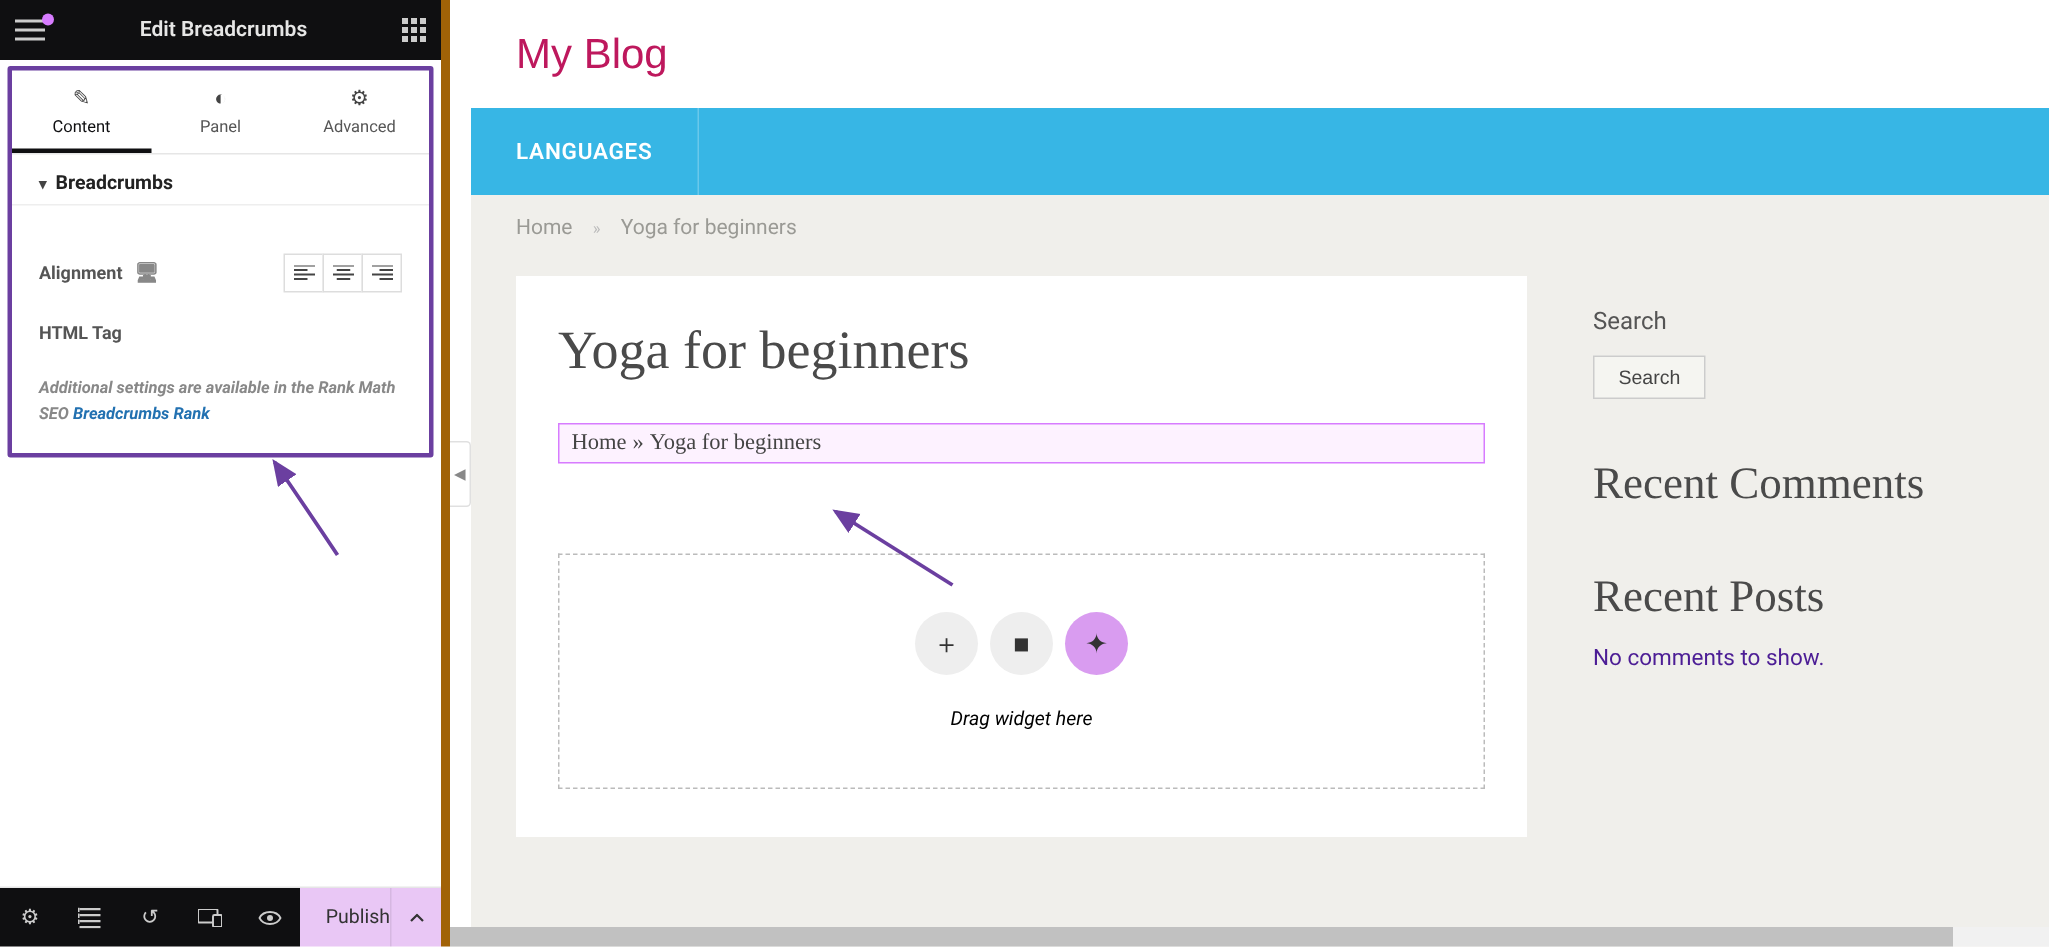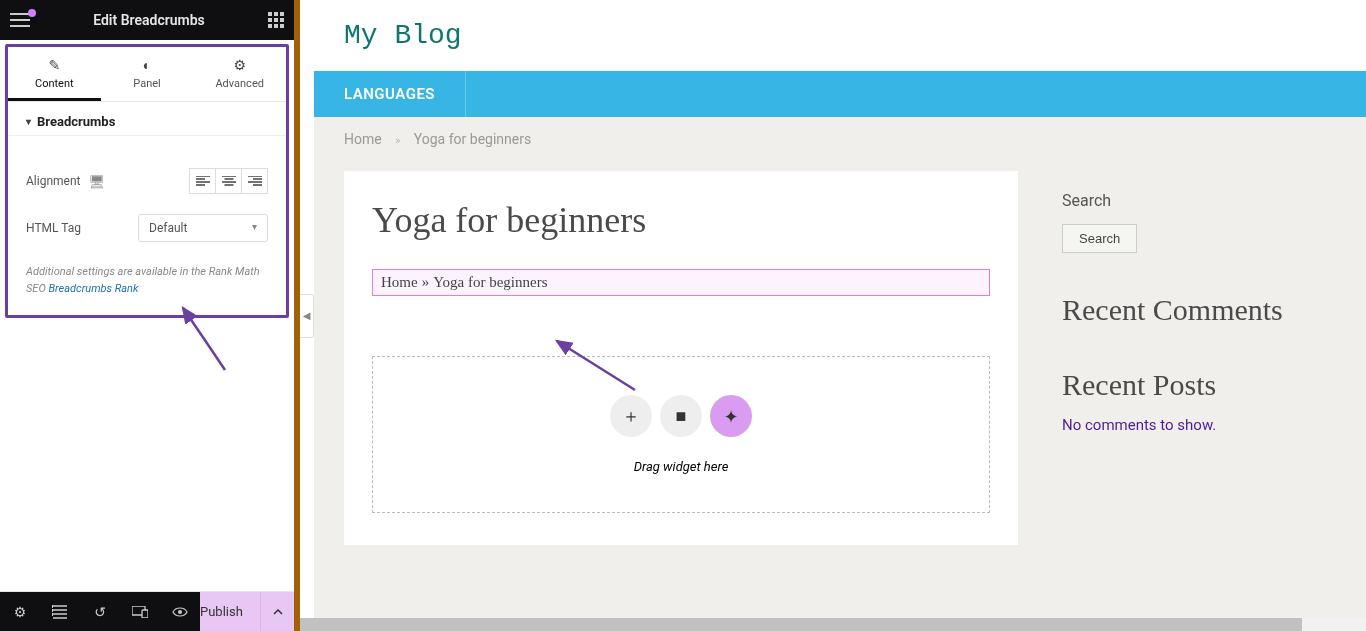--- a/index.html
+++ b/index.html
@@ -15,48 +15,48 @@
 .sidebar-title { font-size: 14px; font-weight: 600; color: #e6e6e6; }
 .apps-icon { width: 16px; height: 16px; display: grid; grid-template-columns: repeat(3,1fr); grid-template-rows: repeat(3,1fr); gap: 2px; cursor: pointer; }
 .apps-icon span { background: #ccc; }
 
 .tabs { display: flex; border-bottom: 1px solid #e6e6e6; }
 .tab { flex: 1; text-align: center; padding: 10px 0 8px; cursor: pointer; font-size: 11px; color: #555; }
 .tab.active { border-bottom: 3px solid #0f0f11; color: #0f0f11; }
 .tab-icon { font-size: 14px; display: block; margin-bottom: 4px; color: #444; }
 
 .panel-highlight { margin: 4px 5px 5px; border: 3px solid #6b3fa0; border-radius: 2px; }
-.panel-body { padding: 12px 18px 18px; }
+.panel-body { padding: 12px 18px 18px; font-weight: bold; }
 .section-heading { font-size: 13px; font-weight: 700; color: #222; padding: 12px 18px 6px; display: flex; align-items: center; gap: 6px; border-bottom: 1px solid #eee; }
 .section-heading::before { content: "▾"; font-size: 10px; color: #444; }
 .control-row { display: flex; align-items: center; justify-content: space-between; margin-top: 20px; font-size: 12px; color: #555; }
 .control-label { display: flex; align-items: center; gap: 8px; }
 .device-icon { font-size: 13px; color: #888; }
 .align-buttons { display: flex; }
 .align-btn { width: 27px; height: 26px; border: 1px solid #ddd; margin-left: -1px; background: #fff; display: flex; align-items: center; justify-content: center; font-size: 12px; color: #444; cursor: pointer; }
 .align-btn:first-child { margin-left: 0; }
 .select { border: 1px solid #ddd; background: #fff; color: #555; font-size: 12px; padding: 6px 28px 6px 10px; min-width: 130px; border-radius: 3px; position: relative; cursor: pointer; }
 .select::after { content: "▾"; position: absolute; right: 10px; color: #888; font-size: 10px; }
 .panel-note { font-size: 11px; font-style: italic; color: #888; margin-top: 22px; line-height: 1.5; }
 .panel-note a { color: #2271b1; text-decoration: none; }
 
 .sidebar-footer { margin-top: auto; height: 40px; background: #fff; border-top: 1px solid #e6e6e6; display: flex; align-items: stretch; }
 .footer-icons { display: flex; background: #0f0f11; color: #ccc; align-items: center; }
 .footer-icon { width: 40px; display: flex; align-items: center; justify-content: center; font-size: 14px; cursor: pointer; }
-.publish-btn { flex: 1; background: #e9c7f5; color: #333; font-size: 13px; display: flex; align-items: center; justify-content: flex-start; cursor: pointer; font-weight: 400; }
+.publish-btn { flex: 1; background: #e9c7f5; color: #333; font-size: 13px; display: flex; align-items: center; justify-content: flex-end; cursor: pointer; font-weight: 400; }
 .publish-caret { width: 34px; background: #e9c7f5; border-left: 1px solid rgba(0,0,0,.08); display: flex; align-items: center; justify-content: center; color: #333; cursor: pointer; }
 
 
 .collapse-handle { position: absolute; left: 300px; top: 50%; transform: translateY(-50%); width: 14px; height: 44px; background: #fff; border: 1px solid #e0e0e0; border-left: none; display: flex; align-items: center; justify-content: center; color: #888; font-size: 10px; cursor: pointer; border-radius: 0 3px 3px 0; }
 
 
 .preview { position: absolute; left: 314px; top: 0; right: 0; bottom: 13px; background: #f0efeb; overflow: hidden; }
 .site-header { background: #fff; padding: 20px 30px; }
-.site-title { font-size: 28px; font-weight: 400; color: #0f766e; font-family: Liberation Mono, monospace; }
-.nav-bar { background: #37b6e5; height: 46px; display: flex; align-items: stretch; }
+.site-title { font-size: 28px; font-weight: 400; color: #be185d; font-family: Liberation Sans, sans-serif; }
+.nav-bar { background: #37b6e5; height: 58px; display: flex; align-items: stretch; }
 .nav-item { color: #fff; font-size: 15px; font-weight: 600; letter-spacing: 0.5px; padding: 0 30px; display: flex; align-items: center; border-right: 1px solid rgba(255,255,255,.25); }
 .breadcrumb-bar { padding: 14px 30px 0; font-size: 14px; color: #9a9a95; background: #f0efeb; }
 .breadcrumb-bar .sep { margin: 0 10px; font-size: 11px; color: #bbb; }
 .content-wrap { display: flex; gap: 24px; padding: 24px 24px 0 30px; align-items: flex-start; }
 .main-col { flex: 1; background: #fff; padding: 28px 28px 32px; }
 .post-title { font-size: 36px; color: #4a4a4a; font-weight: 400; font-family: Georgia, serif; margin-bottom: 28px; }
 .bc-widget { border: 1px solid #d77cff; background: #fdf2ff; padding: 4px 8px; font-size: 15px; color: #444; font-family: Georgia, serif; margin-bottom: 60px; }
 .bc-widget .sep2 { margin: 0 4px; }
 .drop-area { border: 1px dashed #bbb; padding: 38px; text-align: center; margin-top: 20px; }
 .drop-buttons { display: flex; gap: 8px; justify-content: center; margin-bottom: 22px; }
@@ -146,23 +146,20 @@
           <div class="align-btn">
               <svg width="14" height="10" viewBox="0 0 14 10">
                 <path d="M0 0h14M5 3h9M0 6h14M5 9h9" stroke="#444" stroke-width="1.4"></path>
               </svg>
             </div>
         </div>
       </div>
 
       <div class="control-row">
         <span>HTML Tag</span>
-        <div class="select">
-          <span>Default</span>
-        </div>
       </div>
 
       <div class="panel-note">
         <span>Additional settings are available in the Rank Math SEO </span><a href="#">Breadcrumbs Rank</a>
       </div>
     </div>
   </div>
 
   <div class="sidebar-footer">
     <div class="footer-icons">

